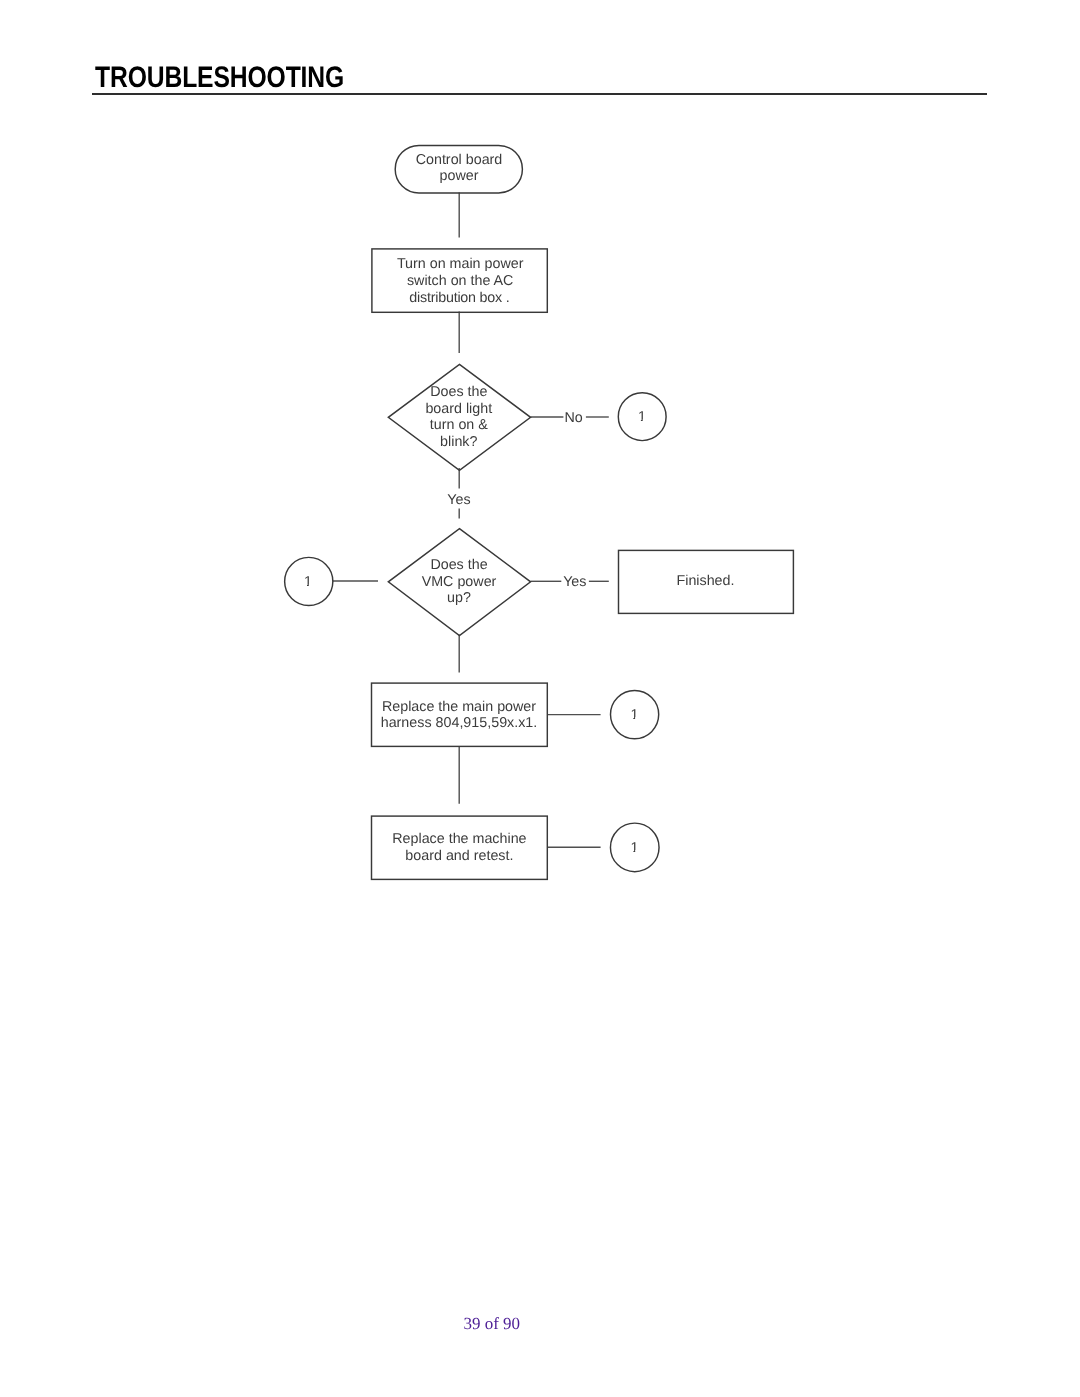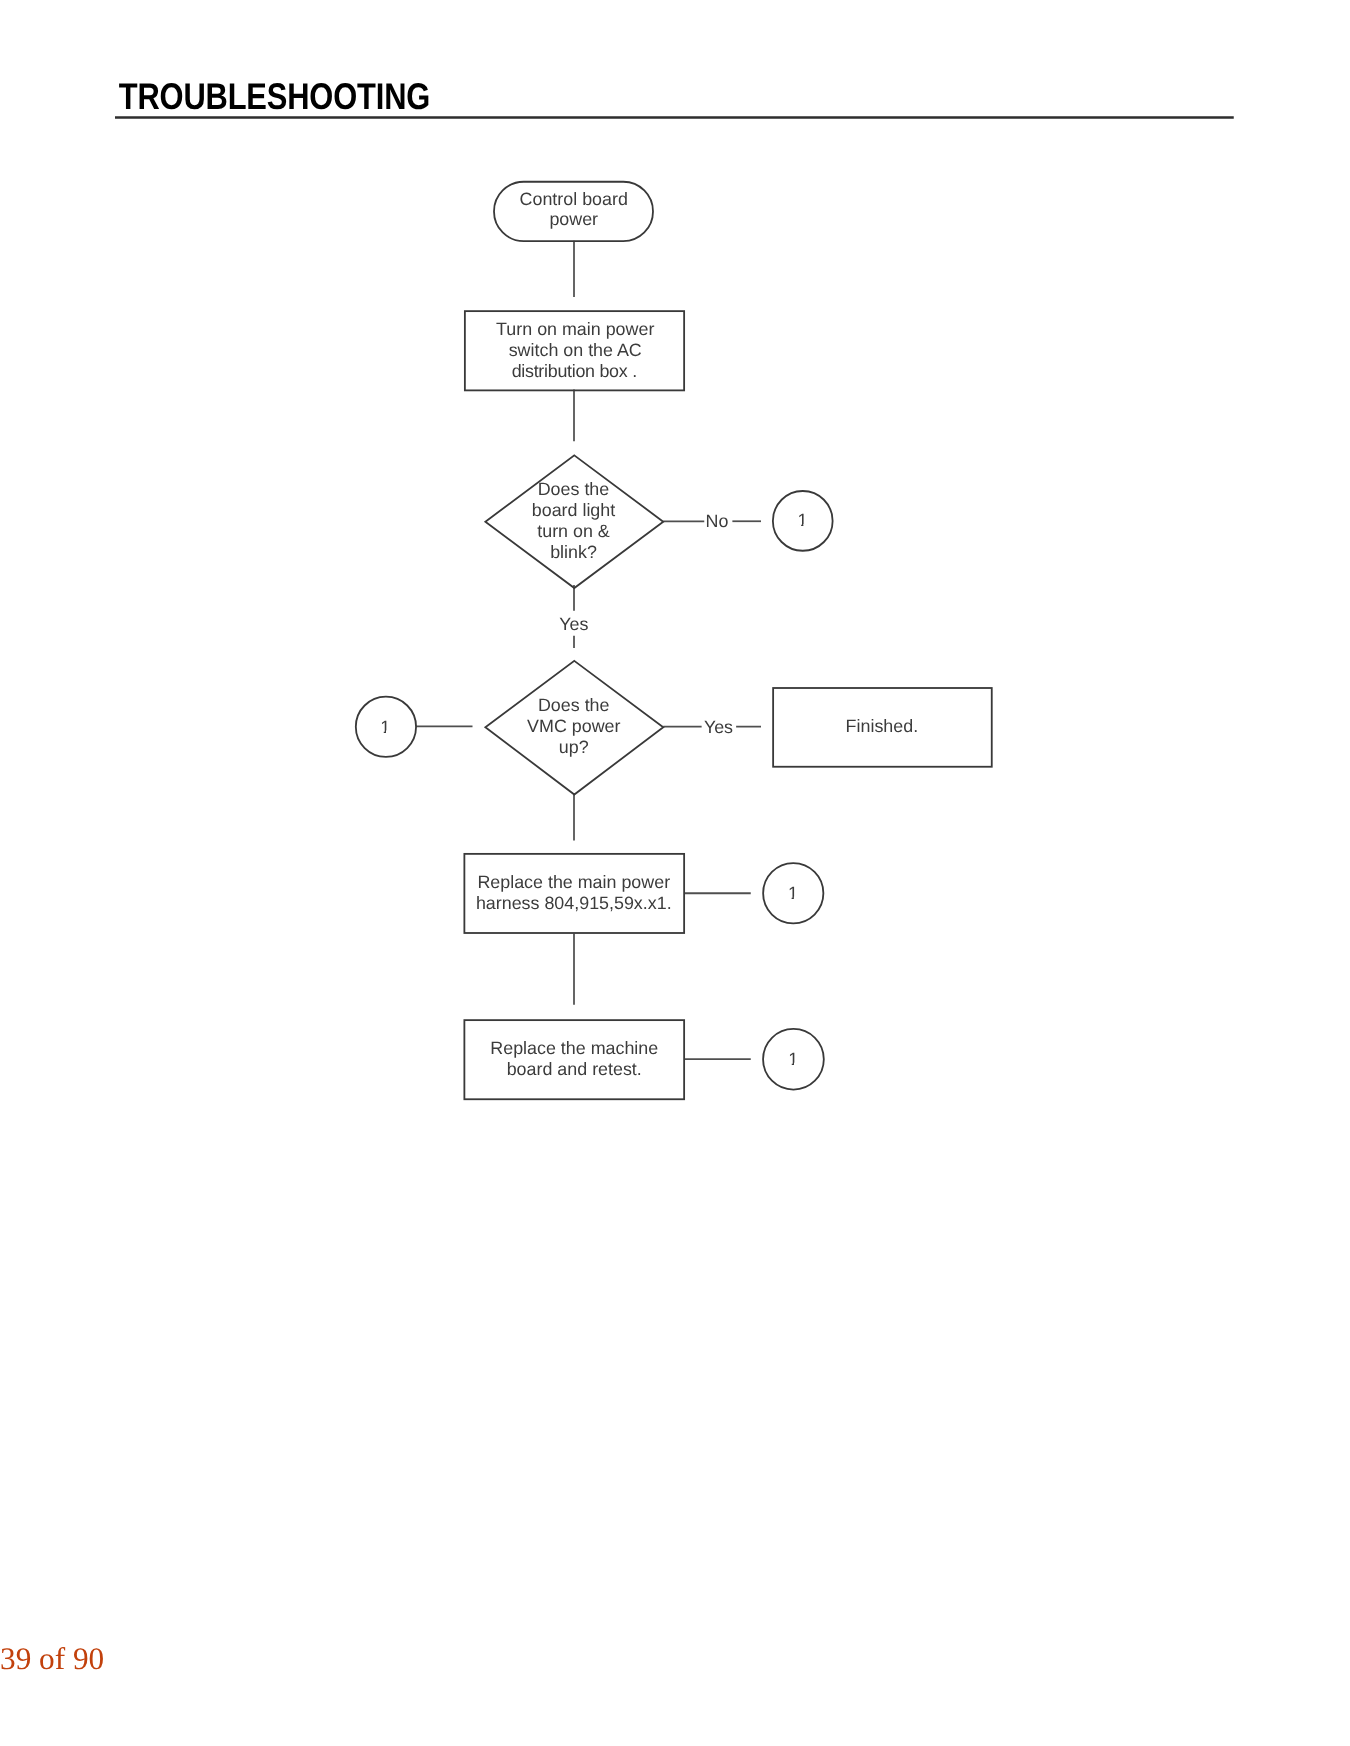--- a/index.html
+++ b/index.html
@@ -29,23 +29,23 @@
   #flowchart { position:absolute; left:0; top:0; width:1080px; height:960px; display:block; }
   .shape  { fill:none; stroke:#393939; stroke-width:1.45; }
   .edge   { stroke:#4f4f4f; stroke-width:1.4; fill:none; }
   .ftxt   { font-family:"Liberation Sans", sans-serif; font-size:14.3px; fill:#3c3c3c; }
   .ftxt-c { text-anchor:middle; }
   .serif-cut { fill:#ffffff; }
 
   
   #page-footer {
     position:absolute; left:0; top:1314.8px; width:983.5px;
-    text-align:left;
+    text-align:center;
     font-family:"Liberation Serif", serif;
-    font-size:25px; color:#c2410c; line-height:1;
+    font-size:17px; color:#4c1d95; line-height:1;
   }
 </style>
 </head>
 <body>
 
 <div class="page">
 
   <div id="page-title">TROUBLESHOOTING</div>
   <div id="title-rule"></div>
 

